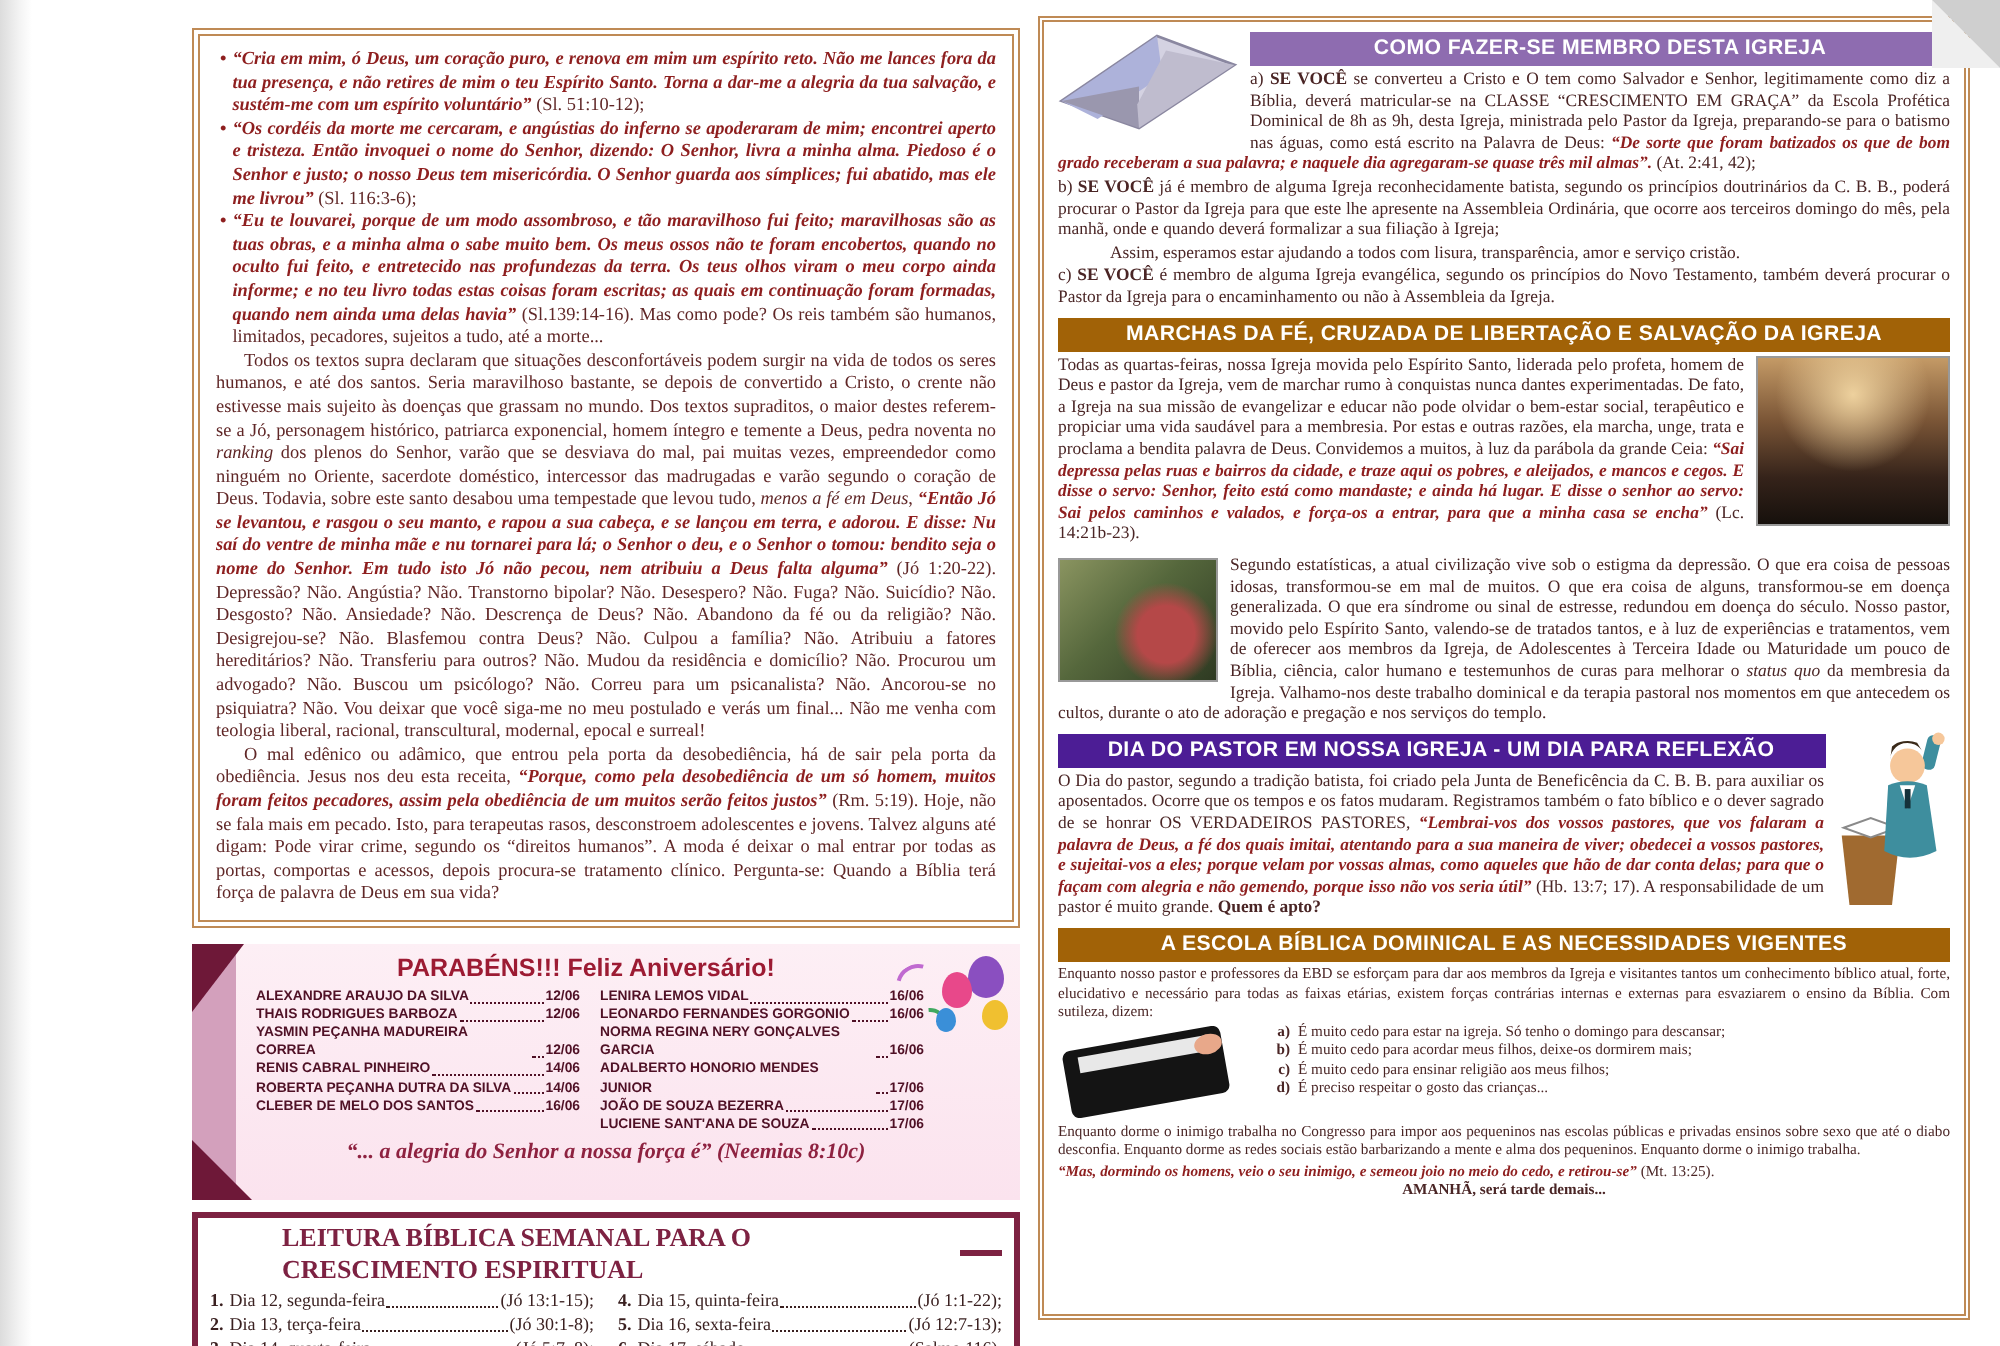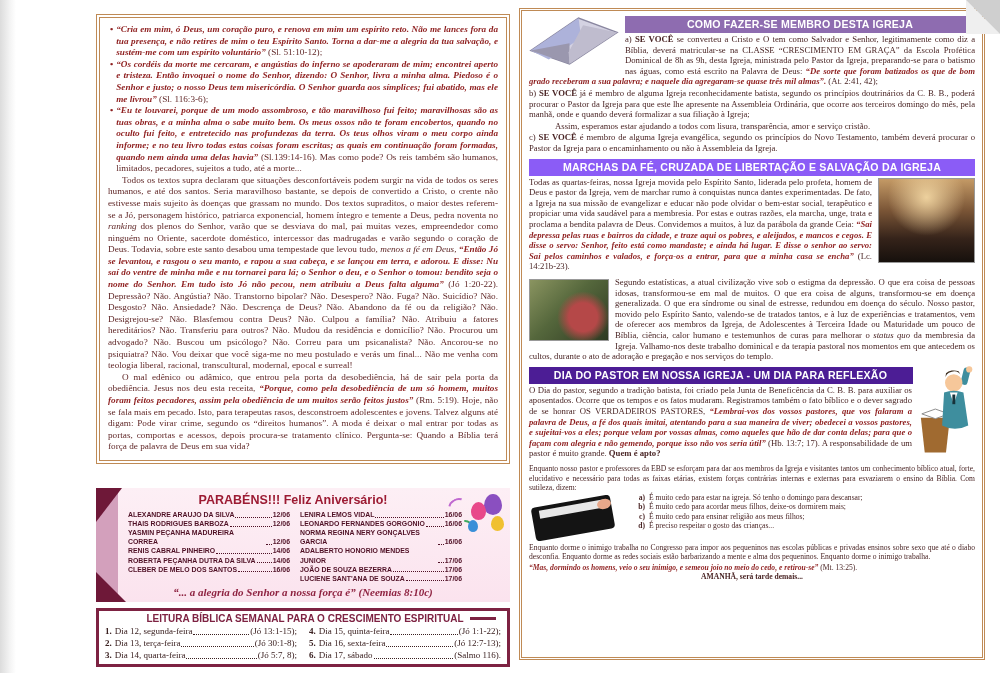--- a/index.html
+++ b/index.html
@@ -20,21 +20,21 @@
 
   
   .left-page{position:absolute;left:96px;top:14px;width:414px;}
   .quote-box{border:4px double #bf8a55;background:#fff;padding:6px 8px 7px 8px;
              font-size:9.2px;line-height:1.26;color:#602727;text-align:justify;}
   .bullet{display:flex;}
   .bullet .dot{color:#8e1f1f;font-weight:700;margin:0 3px 0 2px;}
   .btext{flex:1;}
   .para{margin:0;text-indent:14px;}
 
-  .birthday-box{position:relative;margin-top:24px;height:114px;background:linear-gradient(180deg,#fdeff5,#fbe3ee);
+  .birthday-box{position:relative;margin-top:8px;height:128px;background:linear-gradient(180deg,#fdeff5,#fbe3ee);
                 overflow:hidden;}
   .bd-band{position:absolute;left:0;top:0;width:22px;height:100%;background:#d3a0bc;}
   .bd-tri-top{position:absolute;left:0;top:0;width:0;height:0;
               border-top:34px solid #6e1838;border-right:26px solid transparent;}
   .bd-tri-bot{position:absolute;left:0;bottom:0;width:0;height:0;
               border-bottom:30px solid #6e1838;border-right:30px solid transparent;}
   .bd-title{margin:5px 60px 3px 40px;text-align:center;font-family:"Liberation Sans",sans-serif;
             font-weight:700;font-size:12.5px;color:#9c1b33;}
   .bd-cols{display:flex;margin:0 48px 0 32px;gap:10px;}
   .bd-col{flex:1;}
@@ -49,36 +49,36 @@
   .bl-pink{width:15px;height:18px;background:#e8488a;right:22px;top:12px;}
   .bl-yellow{width:13px;height:15px;background:#f0c030;right:4px;top:26px;}
   .bl-blue{width:10px;height:12px;background:#3a8fd8;right:30px;top:30px;}
   .swirl{position:absolute;width:18px;height:18px;border:2px solid transparent;
          border-top:2px solid #c06ad0;border-radius:50%;left:2px;top:8px;transform:rotate(-30deg);}
   .swirl2{position:absolute;width:14px;height:14px;border:2px solid transparent;
          border-top:2px solid #40a860;border-radius:50%;left:10px;top:30px;transform:rotate(40deg);}
 
   .reading-box{margin-top:6px;border:3px solid #7d2242;background:#fff;padding:2px 6px 3px 6px;}
   .rd-title-row{display:flex;align-items:center;justify-content:center;gap:6px;}
-  .rd-title{font-family:Liberation Sans, sans-serif;font-weight:700;font-size:10px;color:#7d2242;padding-left:36px;}
+  .rd-title{font-family:Liberation Serif, serif;font-weight:700;font-size:13px;color:#7d2242;padding-left:36px;}
   .rd-dash{width:26px;height:3px;background:#7d2242;}
   .rd-cols{display:flex;gap:12px;margin-top:1px;}
   .rd-col{flex:1;}
   .ritem{display:flex;align-items:flex-end;font-size:9px;color:#3a2020;line-height:1.35;}
   .rnum{font-weight:700;margin-right:3px;}
   .rleader{flex:1;border-bottom:1px dotted #3a2020;margin:0 1px 2px 1px;min-width:6px;}
 
   
   .right-page{position:absolute;left:519px;top:8px;width:466px;height:652px;
               border:3px double #bf8a55;background:#fff;padding:5px 7px;box-sizing:border-box;
               font-size:8.7px;line-height:1.22;color:#4a2525;text-align:justify;}
   .hdr{font-family:"Liberation Sans",sans-serif;font-weight:700;font-size:10.6px;color:#fff;
        text-align:center;padding:2px 0;letter-spacing:.2px;}
   .hdr-purple{background:#8e6cb0;margin-left:96px;}
-  .hdr-black{background:#8b5cf6;}
+  .hdr-black{background:#a16207;}
   .hdr-red{background:#e23333;}
   .hdr-teal{background:#4c1d95;}
   .rp-para{margin:1px 0 0 0;}
   .rp-indent{text-indent:26px;}
   section{margin-bottom:5px;}
   section::after{content:"";display:block;clear:both;}
 
   .envelope{float:left;width:90px;height:50px;margin:0 6px 2px 0;}
   .crowd-photo{float:right;width:95px;height:83px;margin:2px 0 2px 6px;border:1px solid #999;
       background:radial-gradient(circle at 50% 22%,rgba(242,214,162,.95),rgba(242,214,162,0) 48%),
@@ -301,20 +301,21 @@
           <path d="M28,28 Q38,24 48,28 L53,62 Q39,69 26,62 Z" fill="#3e8e9e"></path>
           <polygon points="34,28 42,28 38,40" fill="#ffffff"></polygon>
           <rect x="36.6" y="30" width="3" height="10" fill="#16323a"></rect>
         </svg>
       </div>
       <div class="hdr hdr-teal">DIA DO PASTOR EM NOSSA IGREJA - UM DIA PARA REFLEXÃO</div>
       <p class="rp-para"><span class="r-n">O Dia do pastor, segundo a tradição batista, foi criado pela Junta de Beneficência da C. B. B. para auxiliar os aposentados. Ocorre que os tempos e os fatos mudaram. Registramos também o fato bíblico e o dever sagrado de se honrar OS VERDADEIROS PASTORES, </span><span class="r-b">“Lembrai-vos dos vossos pastores, que vos falaram a palavra de Deus, a fé dos quais imitai, atentando para a sua maneira de viver; obedecei a vossos pastores, e sujeitai-vos a eles; porque velam por vossas almas, como aqueles que hão de dar conta delas; para que o façam com alegria e não gemendo, porque isso não vos seria útil”</span><span class="r-n"> (Hb. 13:7; 17). A responsabilidade de um pastor é muito grande. </span><span class="r-bb">Quem é apto?</span></p>
     </section>
 
     <section class="ebd-small">
+      <div class="hdr hdr-black">A ESCOLA BÍBLICA DOMINICAL E AS NECESSIDADES VIGENTES</div>
       <p class="rp-para"><span class="r-n">Enquanto nosso pastor e professores da EBD se esforçam para dar aos membros da Igreja e visitantes tantos um conhecimento bíblico atual, forte, elucidativo e necessário para todas as faixas etárias, existem forças contrárias internas e externas para esvaziarem o ensino da Bíblia. Com sutileza, dizem:</span></p>
       <div class="bible-photo">
         <div class="bible-body"></div>
         <div class="bible-pages"></div>
         <div class="bible-thumb"></div>
       </div>
       <div>
         <div class="ebd-item">
             <span class="ebd-letter">a)</span>
             <span>É muito cedo para estar na igreja. Só tenho o domingo para descansar;</span>

